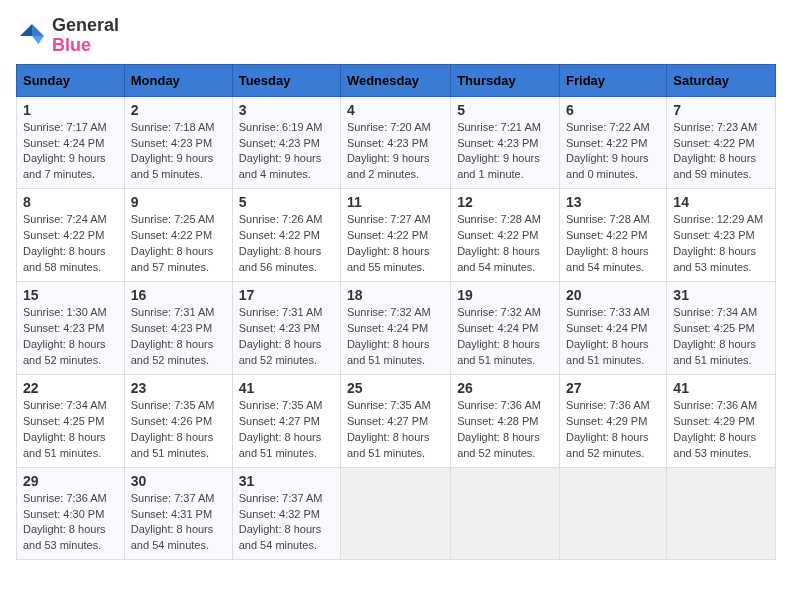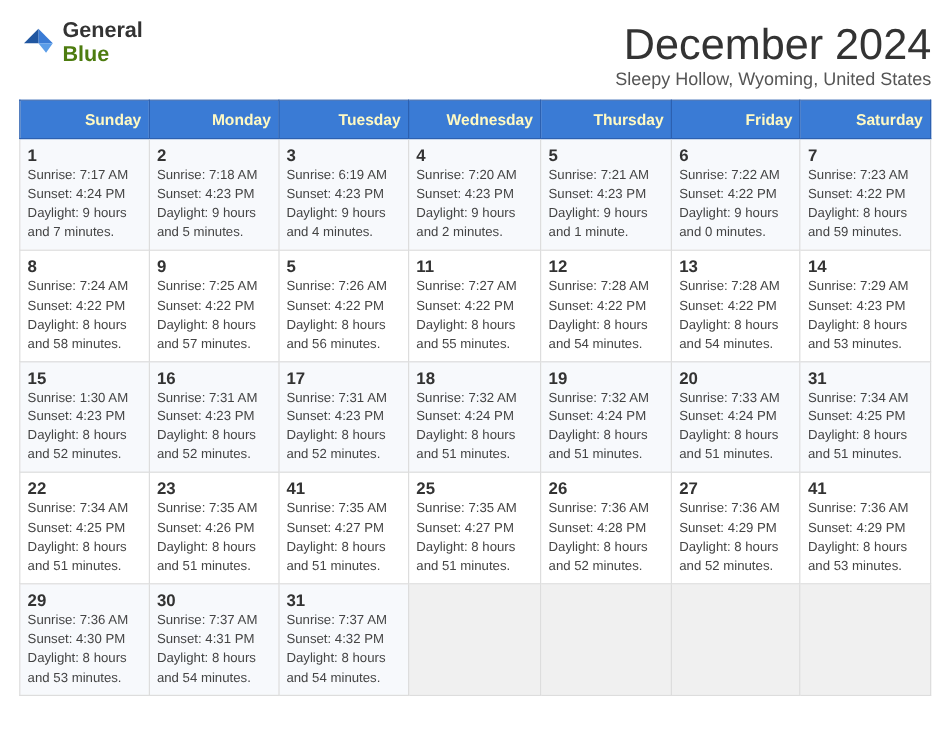--- a/index.html
+++ b/index.html
@@ -6,35 +6,35 @@
     body {
       font-family: Arial, sans-serif;
       background: #fff;
       width: 792px;
       min-height: 612px;
       padding: 16px;
     }
     .header {
       display: flex;
       justify-content: space-between;
-      align-items: flex-start;
+      align-items: center;
       margin-bottom: 8px;
     }
     .logo {
       display: flex;
       align-items: center;
       gap: 4px;
     }
     .logo-text {
       font-size: 18px;
       font-weight: bold;
       line-height: 1.1;
     }
     .logo-text .general { color: #333; }
-    .logo-text .blue { color: #4d7c0f; }
+    .logo-text .blue { color: #ec4899; }
     .logo-icon {
       width: 32px;
       height: 32px;
     }
     .title-block {
       text-align: right;
     }
     .month-title {
       font-size: 36px;
       font-weight: normal;
@@ -44,25 +44,25 @@
       font-size: 15px;
       color: #555;
     }
     .calendar {
       width: 100%;
       border-collapse: collapse;
       font-size: 11px;
     }
     .calendar thead tr th {
       background: #3a7bd5;
-      color: #fef9c3;
+      color: #000000;
       font-size: 13px;
       font-weight: bold;
       padding: 8px 6px;
-      text-align: right;
+      text-align: left;
       border: 1px solid #2c60b0;
     }
     .calendar tbody tr td {
       vertical-align: top;
       padding: 5px 6px;
       border: 1px solid #ddd;
       min-height: 80px;
       width: 113px;
       background: #fff;
     }
@@ -92,24 +92,20 @@
     <svg class="logo-icon" viewBox="0 0 40 40" xmlns="http://www.w3.org/2000/svg">
       <polygon points="20,5 35,20 20,20" fill="#3a7bd5"></polygon>
       <polygon points="20,20 35,20 28,30" fill="#5b9de8"></polygon>
       <polygon points="5,20 20,5 20,20" fill="#2056a0"></polygon>
     </svg>
     <div class="logo-text">
       <span class="general">General</span><br>
       <span class="blue">Blue</span>
     </div>
   </div>
-  <div class="title-block">
-    <div class="month-title">December 2024</div>
-    <div class="location">Sleepy Hollow, Wyoming, United States</div>
-  </div>
 </div>
 
 <table class="calendar">
   <thead>
     <tr id="dow-header">
         <th>Sunday</th>
         <th>Monday</th>
         <th>Tuesday</th>
         <th>Wednesday</th>
         <th>Thursday</th>
@@ -221,21 +217,21 @@
           <span class="day-num">13</span>
           <div class="day-info">
             <span>Sunrise: 7:28 AM</span><br>
             <span>Sunset: 4:22 PM</span><br>
             <span>Daylight: 8 hours and 54 minutes.</span>
           </div>
         </td>
         <td>
           <span class="day-num">14</span>
           <div class="day-info">
-            <span>Sunrise: 7:29 AM</span><br>
+            <span>Sunrise: 12:29 AM</span><br>
             <span>Sunset: 4:23 PM</span><br>
             <span>Daylight: 8 hours and 53 minutes.</span>
           </div>
         </td>
       </tr>
       <tr>
         <td>
           <span class="day-num">15</span>
           <div class="day-info">
             <span>Sunrise: 1:30 AM</span><br>

